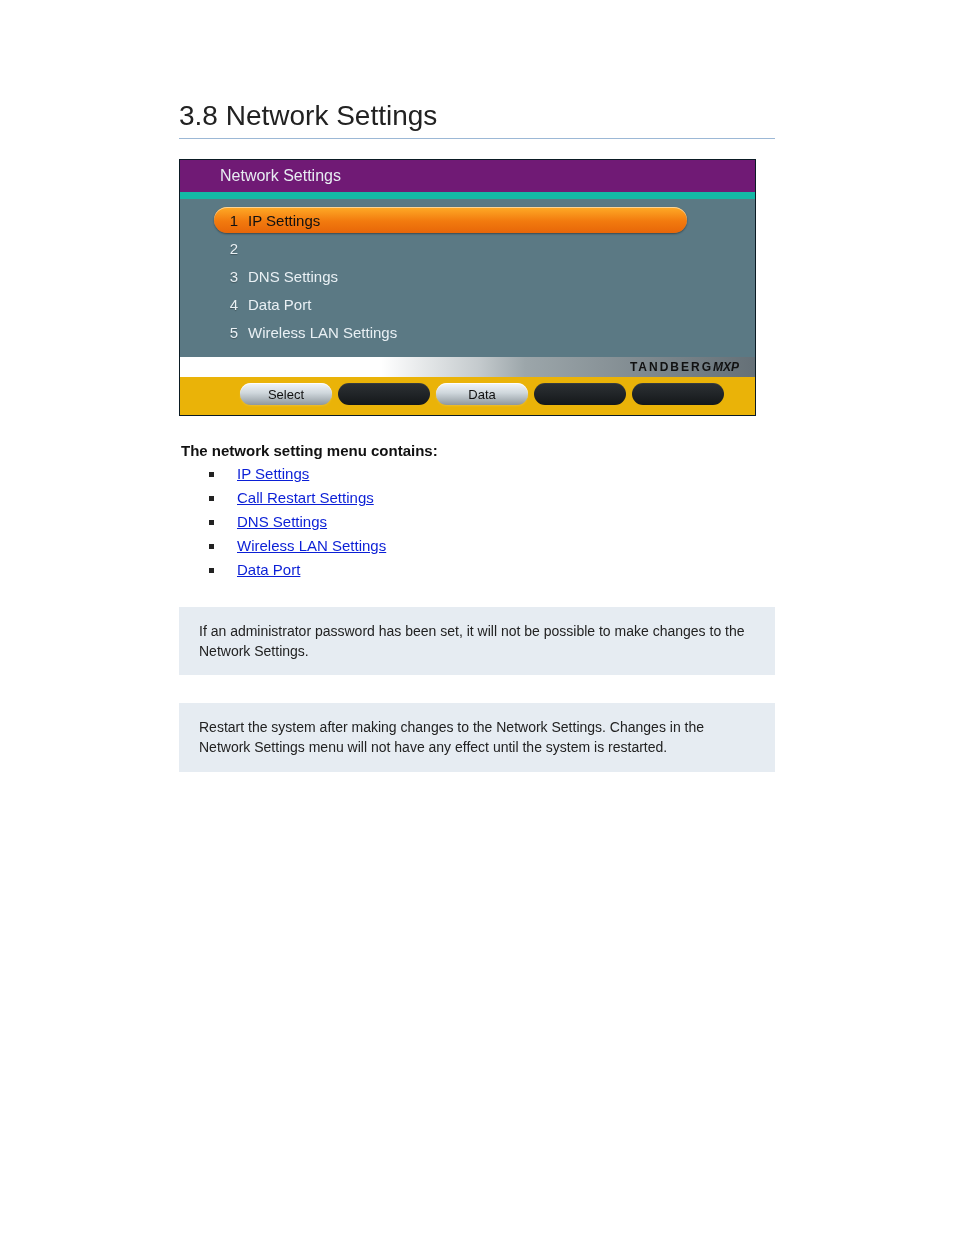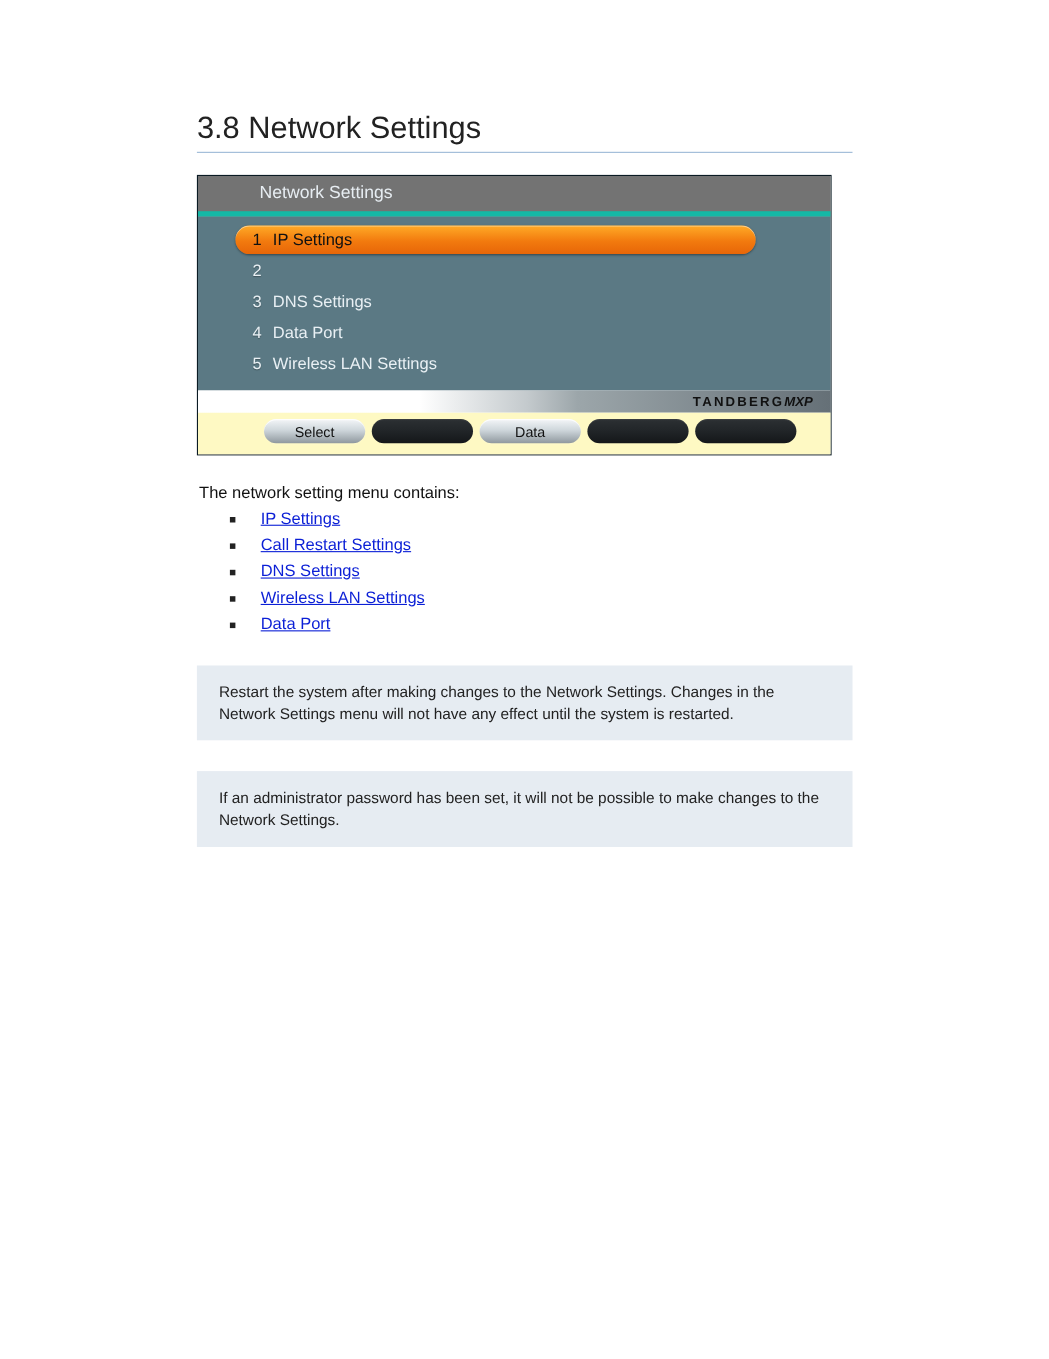--- a/index.html
+++ b/index.html
@@ -30,25 +30,25 @@
     margin: 6px 0 20px 0;
   }
 
   
   .menu-shot {
     width: 577px;
     border: 1px solid #0b1b24;
     box-sizing: border-box;
   }
   .menu-header {
-    background: #737373;
+    background: #701a75;
     color: #e7edf2;
     font-size: 16px;
-    padding: 7px 0 7px 56px;
-    border-bottom: 5px solid #14b8a6;
+    padding: 7px 0 7px 40px;
+    border-bottom: 7px solid #14b8a6;
   }
   .menu-body {
     background: #5b7984; 
     padding: 6px 0 10px 0;
   }
   .menu-row {
     display: flex;
     align-items: center;
     height: 26px;
     border-radius: 14px;
@@ -92,21 +92,21 @@
   }
   .brand-bar .brandtext .mxp {
     font-style: italic;
     letter-spacing: 0;
     font-size: 12px;
     font-weight: bold;
     color: #111;
   }
 
   .button-bar {
-    background: #fef9c3;
+    background: #eab308;
     padding: 6px 0 10px 0;
     display: flex;
     gap: 6px;
     padding-left: 60px;
     align-items: center;
   }
   .pill {
     width: 92px;
     height: 22px;
     border-radius: 11px;
@@ -120,21 +120,21 @@
     cursor: pointer;
   }
   .pill.empty {
     background: linear-gradient(180deg, #2c3033 0%, #222629 45%, #141719 100%);
     box-shadow: inset 0 1px 0 rgba(255,255,255,0.06);
   }
 
   
   .lead {
     margin: 26px 2px 6px 2px;
-    font-weight: normal;
+    font-weight: bold;
     font-size: 15px;
   }
   ul.refs {
     list-style: none;
     margin: 6px 0 28px 30px;
     padding: 0;
   }
   ul.refs li {
     position: relative;
     margin: 6px 0;
@@ -214,17 +214,17 @@
   <div class="lead">The network setting menu contains:</div>
 
   <ul class="refs" id="refs-list">
       <li><a href="#">IP Settings</a></li>
       <li><a href="#">Call Restart Settings</a></li>
       <li><a href="#">DNS Settings</a></li>
       <li><a href="#">Wireless LAN Settings</a></li>
       <li><a href="#">Data Port</a></li>
     </ul>
 
+  <div class="infobox">If an administrator password has been set, it will not be possible to make changes to the Network Settings.</div>
+
   <div class="infobox">Restart the system after making changes to the Network Settings. Changes in the Network Settings menu will not have any effect until the system is restarted.</div>
 
-  <div class="infobox">If an administrator password has been set, it will not be possible to make changes to the Network Settings.</div>
-
 </div>
 
 </body></html>

